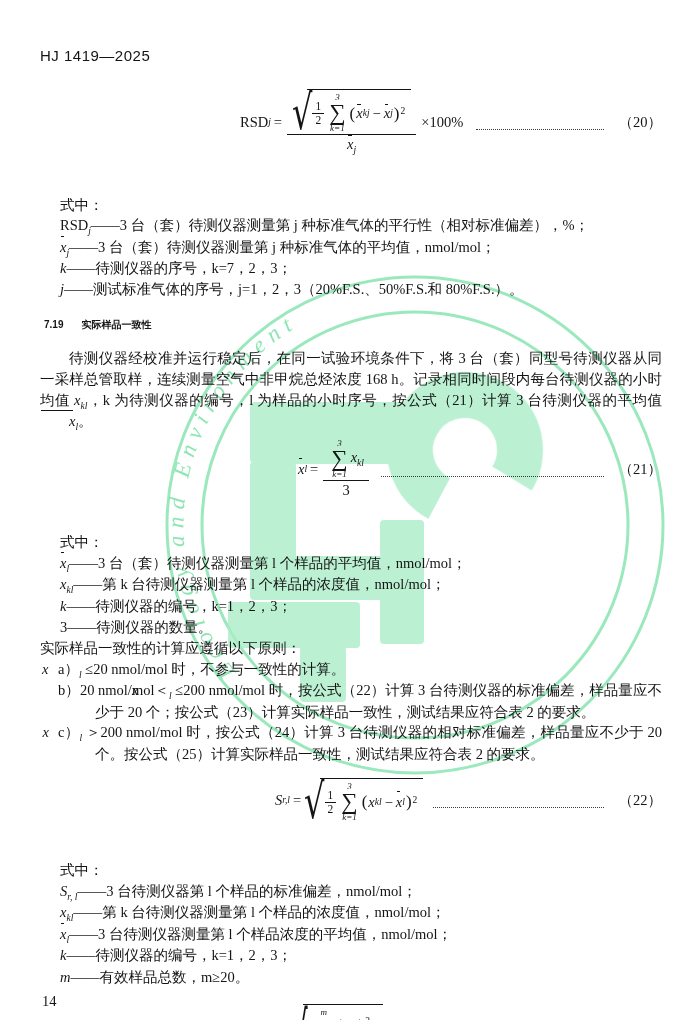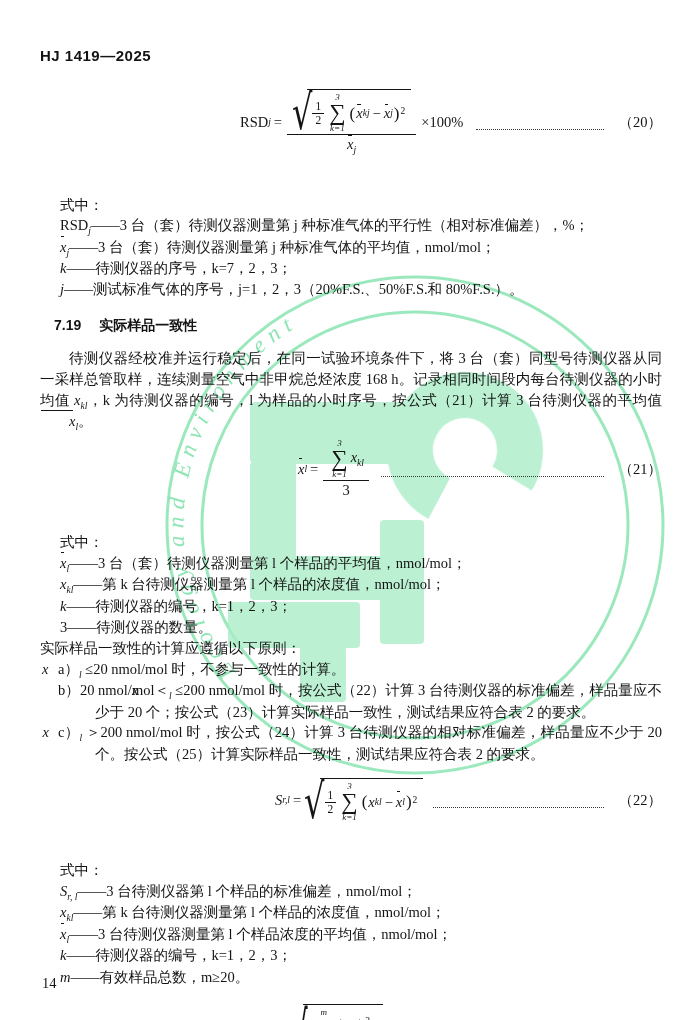--- a/index.html
+++ b/index.html
@@ -6,24 +6,24 @@
   .page {
     position:relative; width:700px; height:1020px; margin:0 auto;
     background:#ffffff; overflow:hidden;
     font-family:"Liberation Serif","DejaVu Serif",serif;
     font-size:14.5px; line-height:20.6px; color:#141414;
   }
   .wm { position:absolute; left:0; top:0; z-index:0; pointer-events:none; }
   .content { position:absolute; left:40px; top:46px; width:622px; z-index:1; }
 
   .doc-number { font-family:"Liberation Sans","DejaVu Sans",sans-serif;
-    font-weight:bold; font-size:15px; margin-bottom:16px; letter-spacing:0.5px; }
+    font-weight:normal; font-size:15px; margin-bottom:16px; letter-spacing:0.5px; }
 
   .section-heading { font-family:"Liberation Sans","DejaVu Sans",sans-serif;
-    font-weight:bold; font-size:14px; margin:14px 14px 13px; }
+    font-weight:bold; font-size:10px; margin:14px 4px 13px; }
   .section-heading .num { margin-right:18px; }
 
   .para { text-align:justify; text-indent:2em; margin:0 0 2px; }
 
   .lead { margin-left:20px;margin-top:32px; }
   .def-item { margin-left:20px; text-align:justify; }
   .rules-lead { }
   .rule { margin-left:18px; padding-left:37px; text-indent:-37px; text-align:justify; }
 
   
@@ -62,21 +62,21 @@
 
   .sqrt { display:inline-flex; align-items:flex-start; vertical-align:middle; }
   .sqrt .sign { font-family:"DejaVu Sans",sans-serif; font-size:32px; line-height:1;
     transform-origin:top center; margin-right:-5px; position:relative; top:-1px; }
   .sqrt.h1 .sign { transform:scaleY(1.5); }
   .sqrt.h2 .sign { transform:scaleY(2.25); }
   .sqrt .bod { border-top:1.4px solid #141414; display:inline-flex;
     align-items:center; padding:3px 6px 0 3px; }
 
   .par { font-size:17px; font-style:normal; padding:0 1px; }
-  .page-number { position:absolute; left:42px; bottom:26px; z-index:1; }
+  .page-number { position:absolute; left:42px; bottom:8px; z-index:1; }
 </style>
 </head>
 <body>
 
 <div class="page">
 
   <svg class="wm" width="700" height="1020" viewBox="0 0 700 1020">
     <defs>
         <path id="arcL" d="M 243 680 A 230 230 0 0 1 428 296"></path>
       </defs>

